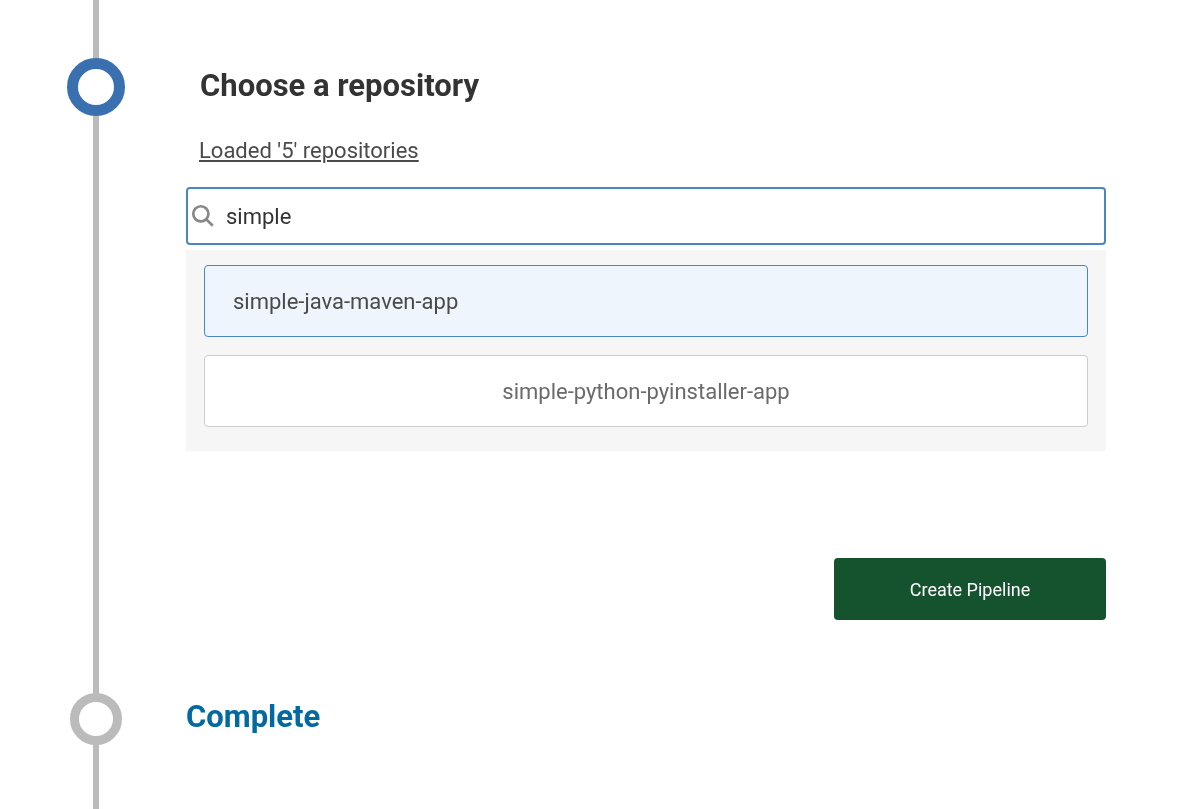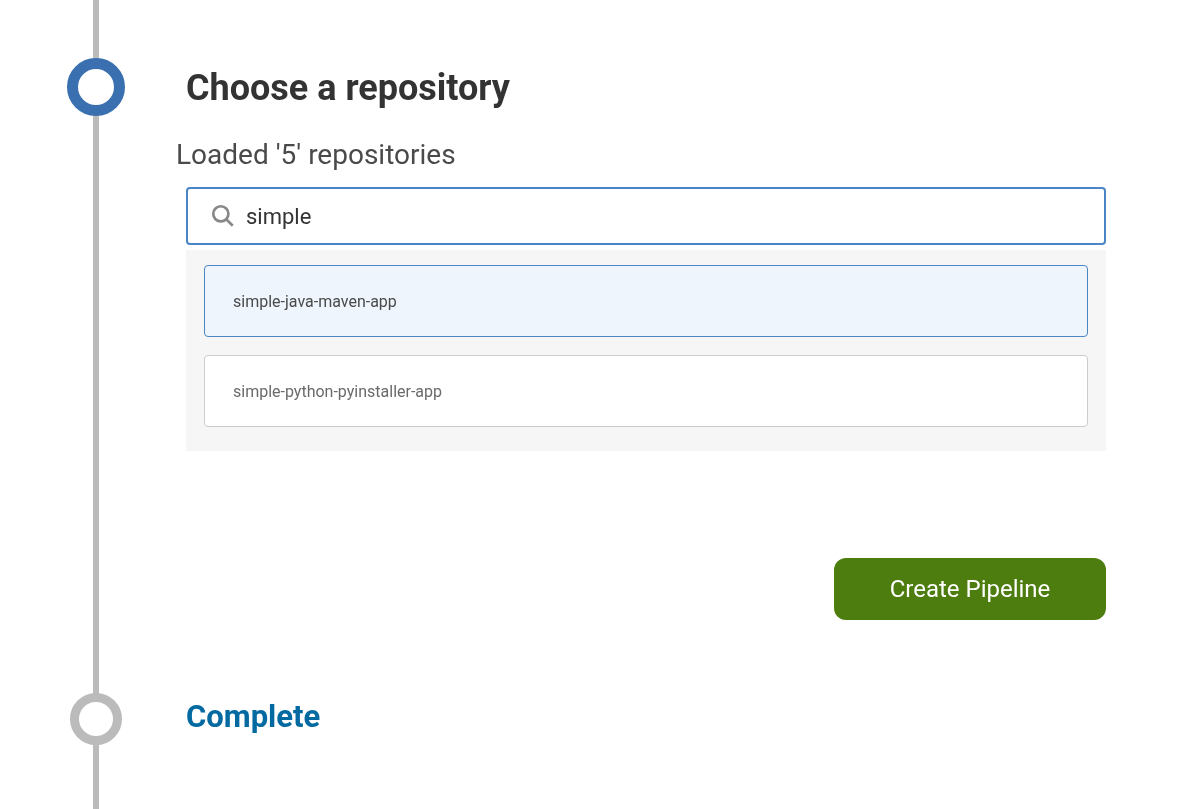--- a/index.html
+++ b/index.html
@@ -40,48 +40,49 @@
       width: 52px;
       height: 52px;
       border: 9px solid #bbbbbb;
     }
     .step-title {
       position: absolute;
       font-weight: 700;
       color: #333333;
     }
     .step-title.active {
-      left: 186px;
+      left: 200px;
       top: 67px;
-      font-size: 36px;
+      font-size: 31px;
     }
     .step-title.inactive {
       left: 186px;
       top: 698px;
       font-size: 31px;
       color: #0369a1;
     }
     .loaded-text {
       position: absolute;
-      left: 176px;
+      left: 199px;
       top: 138px;
-      font-size: 28px;
+      font-size: 22px;
       color: #4a4a4a;
+      text-decoration: underline;
     }
     .search-container {
       position: absolute;
       left: 186px;
       top: 187px;
       width: 920px;
       height: 58px;
       border: 2px solid #4a86c5;
       border-radius: 4px;
       display: flex;
       align-items: center;
-      padding: 0 22px;
+      padding: 0 2px;
       background: #ffffff;
     }
     .search-icon-svg {
       width: 26px;
       height: 26px;
       flex-shrink: 0;
       margin-right: 10px;
     }
     .search-input {
       flex: 1;
@@ -101,45 +102,46 @@
       padding: 15px 18px 18px 18px;
     }
     .repo-item {
       width: 100%;
       height: 72px;
       border: 1px solid #cccccc;
       border-radius: 4px;
       display: flex;
       align-items: center;
       padding: 0 28px;
-      font-size: 16px;
+      font-size: 22px;
       color: #6a6a6a;
       background: #ffffff;
       margin-bottom: 18px;
       cursor: pointer;
     }
     .repo-item:last-child {
       margin-bottom: 6px;
+      justify-content: center;
     }
     .repo-item.selected {
       border: 1px solid #4a86c5;
       background: #eef5fc;
       color: #4a4a4a;
     }
     .create-button {
       position: absolute;
       left: 834px;
       top: 558px;
       width: 272px;
       height: 62px;
-      background: #4d7c0f;
+      background: #14532d;
       color: #ffffff;
       border: none;
-      border-radius: 12px;
-      font-size: 24px;
+      border-radius: 4px;
+      font-size: 18px;
       font-family: inherit;
       cursor: pointer;
       display: flex;
       align-items: center;
       justify-content: center;
     }
   </style>
 </head>
 <body>
 

